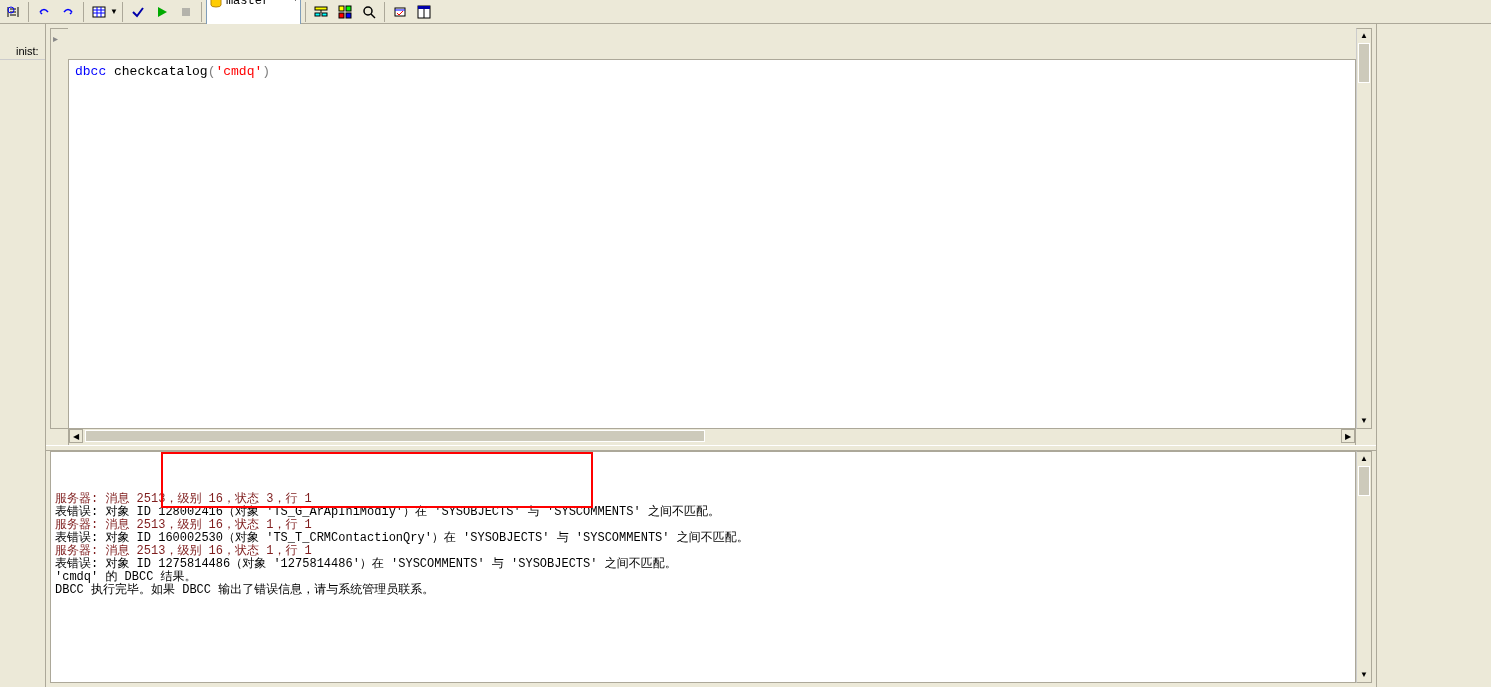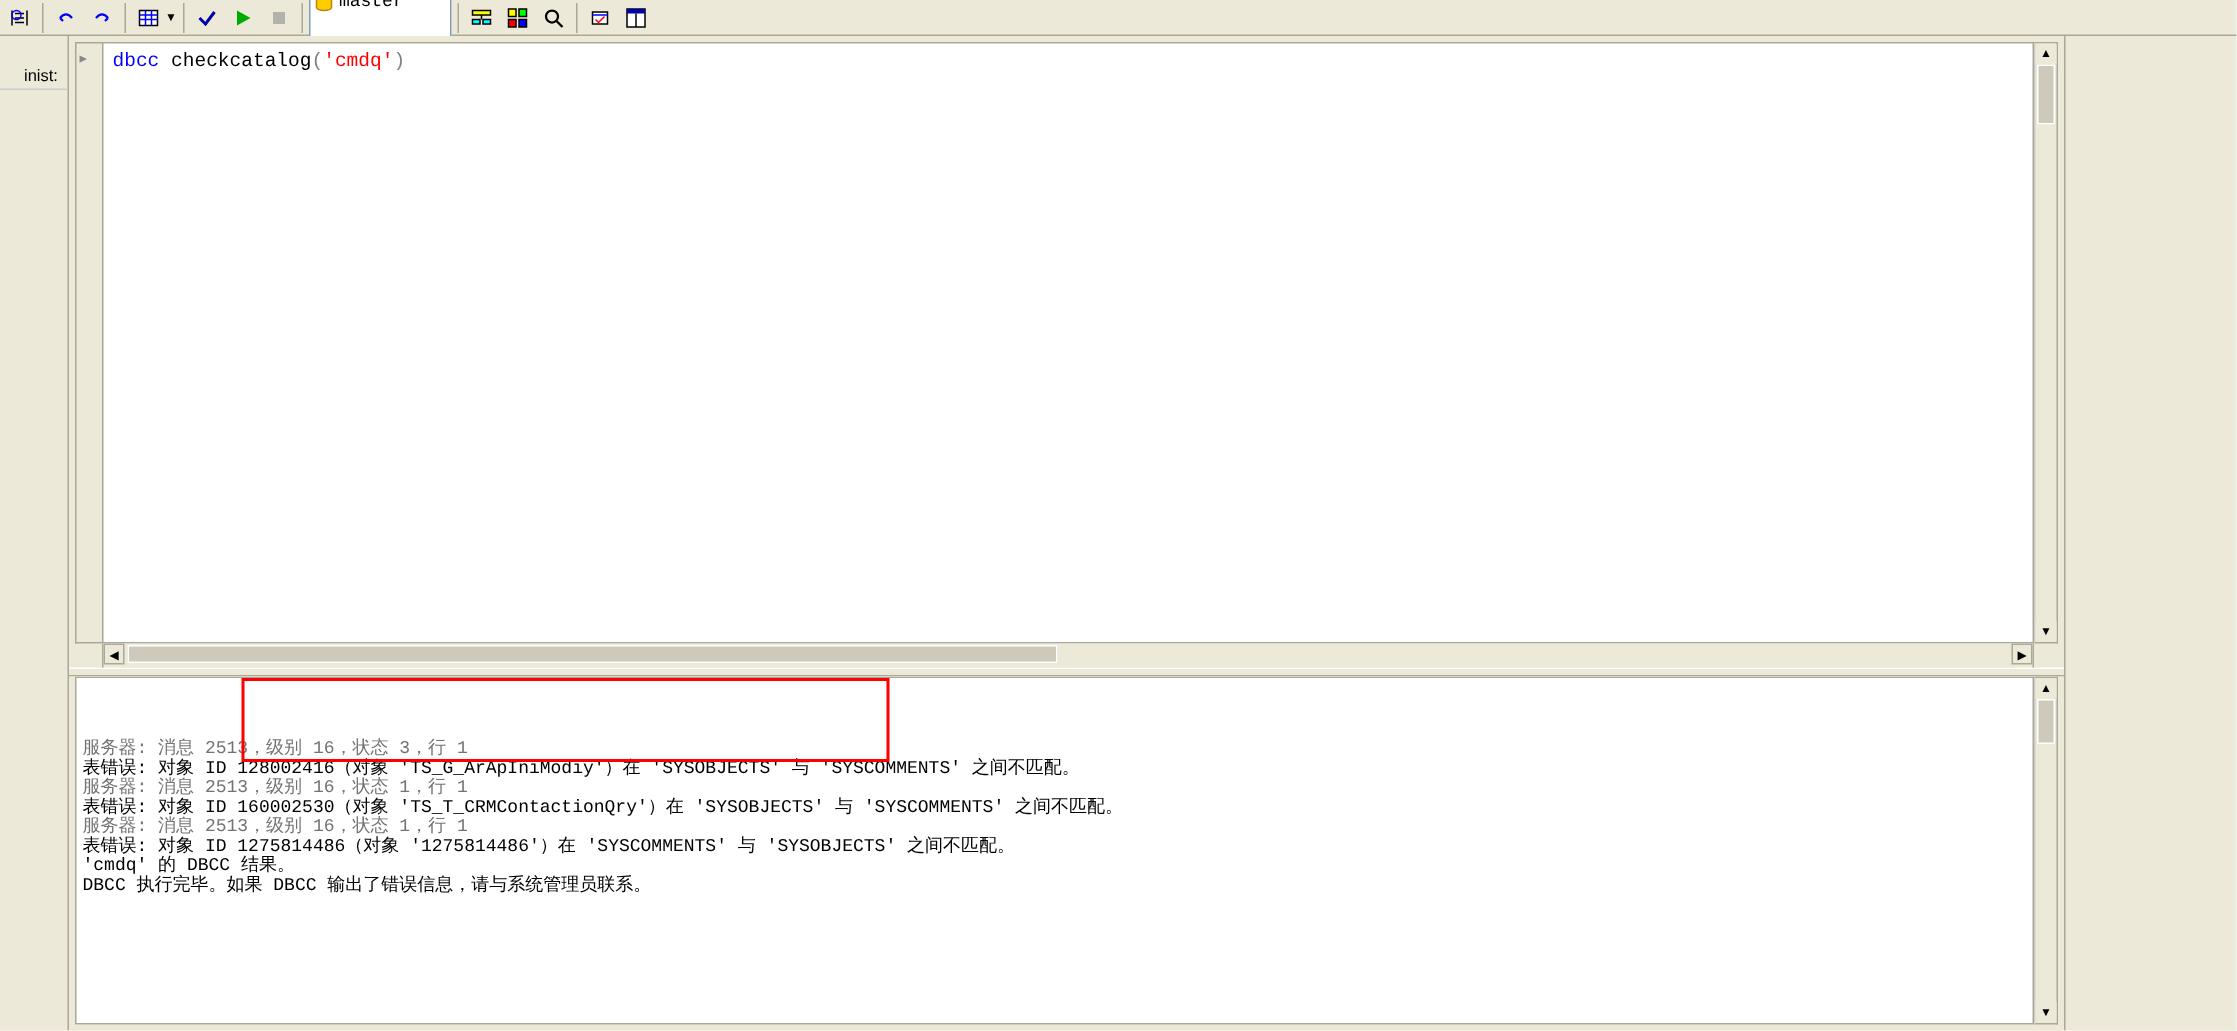--- a/index.html
+++ b/index.html
@@ -11,40 +11,40 @@
 .db-select .db-icon { width: 14px; height: 14px; margin-right: 3px; }
 .db-select .arrow { margin-left: auto; font-size: 8px; }
 .main-area { display: flex; height: calc(100% - 24px); }
 .left-panel { width: 46px; background: #ece9d8; border-right: 1px solid #aca899; overflow: hidden; }
 .left-item { padding: 2px 16px; font-size: 11px; white-space: nowrap; overflow: hidden; border-bottom: 1px solid #ccc; height: 36px; display: flex; align-items: flex-end; }
 .left-item .x { margin-left: auto; cursor: pointer; font-weight: bold; color: #000; }
 .right-panel { flex: 1; display: flex; flex-direction: column; background: #ece9d8; }
 .editor-container { flex: 0 0 405px; display: flex; background: #ece9d8; padding: 4px 4px 0 4px; }
 .editor-gutter { width: 18px; background: #ece9d8; border: 1px solid #aca899; border-right: none; position: relative; }
 .ptr-icon { position: absolute; top: 4px; left: 2px; font-size: 10px; color: #888; }
-.editor { flex: 1; background: #fff; border: 1px solid #aca899; font-family: "Courier New", "NSimSun", monospace; font-size: 13px; padding: 4px 6px; white-space: pre; overflow: auto; position: relative; }
+.editor { flex: 1; background: #fff; border: 1px solid #aca899; font-family: "Courier New", "NSimSun", monospace; font-size: 13px; padding: 4px 6px; white-space: pre; overflow: auto; position: relative; margin-top: 31px; }
 .editor-scroll-v { width: 16px; background: #ece9d8; border: 1px solid #aca899; border-left: 1px solid #ccc; position: relative; }
 .editor-scroll-v .thumb { position: absolute; top: 14px; left: 1px; right: 1px; height: 40px; background: #cdcabb; border: 1px solid #fff; }
 .editor-scroll-v .arrow-up, .editor-scroll-v .arrow-down { position: absolute; left: 0; right: 0; height: 14px; background: #ece9d8; text-align: center; font-size: 8px; line-height: 14px; }
 .editor-scroll-v .arrow-up { top: 0; }
 .editor-scroll-v .arrow-down { bottom: 0; }
 .hscroll { height: 16px; background: #ece9d8; border-left: 1px solid #aca899; border-right: 1px solid #aca899; margin: 0 20px 0 22px; position: relative; }
 .hscroll .arrow-l, .hscroll .arrow-r { position: absolute; top: 0; width: 14px; height: 14px; background: #ece9d8; text-align: center; font-size: 8px; line-height: 14px; border: 1px solid #aca899;}
 .hscroll .arrow-l { left: 0; }
 .hscroll .arrow-r { right: 0; }
 .hscroll .thumb { position: absolute; left: 16px; top: 1px; height: 12px; width: 620px; background: #cdcabb; border: 1px solid #fff; }
 .splitter { height: 6px; background: #ece9d8; border-top: 1px solid #fff; border-bottom: 1px solid #aca899; cursor: row-resize; }
 .results-container { flex: 1; display: flex; background: #ece9d8; padding: 0 4px 4px 4px; overflow: hidden; }
 .results { flex: 1; background: #fff; border: 1px solid #aca899; font-family: "NSimSun", "Courier New", monospace; font-size: 12px; padding: 2px 4px; white-space: pre; overflow: auto; position: relative; line-height: 13px; }
 .results-scroll-v { width: 16px; background: #ece9d8; border: 1px solid #aca899; border-left: 1px solid #ccc; position: relative; }
 .results-scroll-v .thumb { position: absolute; top: 14px; left: 1px; right: 1px; height: 30px; background: #cdcabb; border: 1px solid #fff; }
 .results-scroll-v .arrow-up, .results-scroll-v .arrow-down { position: absolute; left: 0; right: 0; height: 14px; background: #ece9d8; text-align: center; font-size: 8px; line-height: 14px; }
 .results-scroll-v .arrow-up { top: 0; }
 .results-scroll-v .arrow-down { bottom: 0; }
-.red { color: #737373; }
+.red { color: #7f1d1d; }
 .kw-blue { color: #0000ff; }
 .kw-gray { color: #808080; }
 .kw-red { color: #ff0000; }
 .highlight-box { position: absolute; border: 2px solid #ff0000; pointer-events: none; }
 .right-gutter { width: 115px; background: #ece9d8; border-left: 1px solid #aca899; }
 svg { display: block; }
 </style>
 </head>
 <body>
 

